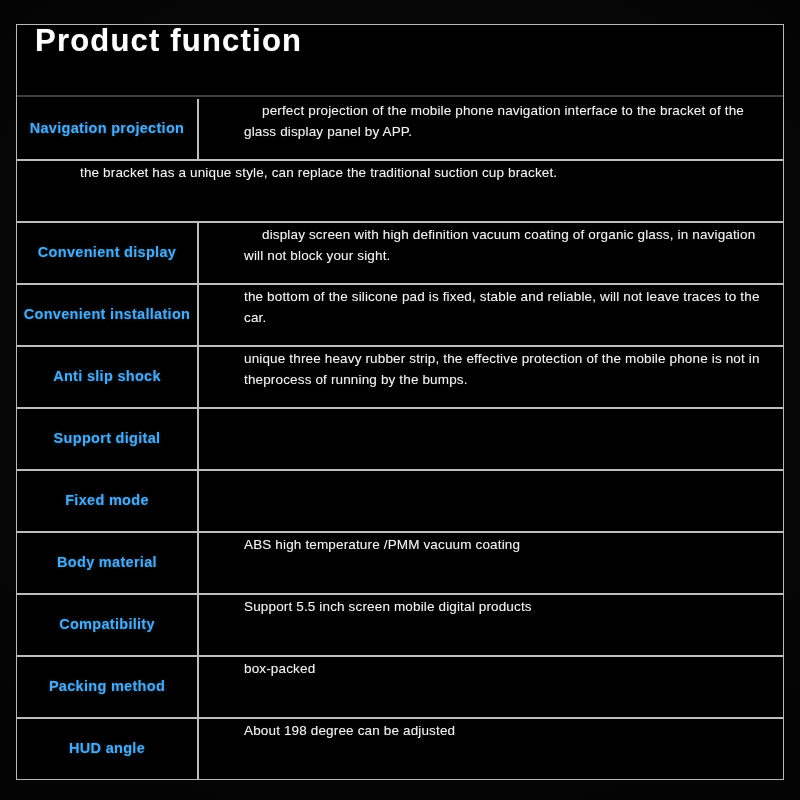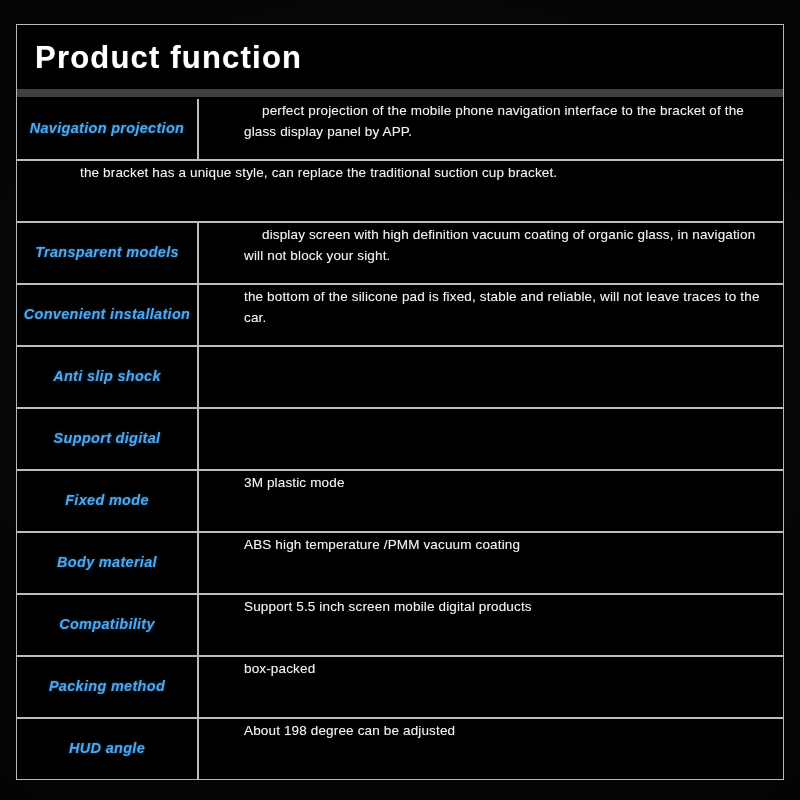--- a/index.html
+++ b/index.html
@@ -36,23 +36,22 @@
   }
 
   
   .title-band {
     position: absolute;
     left: 0;
     top: 0;
     right: 0;
     height: 72px;
     box-sizing: border-box;
-    border-bottom: 8px solid #404040;
-    display: flex;
-    align-items: center;
+    border-bottom: 2px solid #404040;
+    display: flex;
   }
   .title-text {
     color: #ffffff;
     font-size: 31px;
     font-weight: bold;
     letter-spacing: 1.2px;
     padding-left: 18px;
     line-height: 1;
     text-shadow: 0 0 1px rgba(255,255,255,0.55);
   }
@@ -91,21 +90,20 @@
     padding: 2px 6px;
   }
   .label-text {
     color: #4fa9f0;
     font-size: 14.5px;
     font-weight: bold;
     line-height: 1.35;
     letter-spacing: 0.3px;
     text-shadow: 0 0 3px rgba(60,150,240,0.45);
     white-space: pre-line;
-    font-style: italic;
   }
 
   .cell-desc {
     flex: 1 1 auto;
     box-sizing: border-box;
     display: flex;
     align-items: flex-start;
     padding: 2px 12px 2px 13px;
     min-width: 0;
     margin-left: 32px;
@@ -141,51 +139,51 @@
             <div class="desc-text indented">perfect projection of the mobile phone navigation interface to the bracket of the glass display panel by APP.</div>
           </div>
         </div>
         <div class="spec-row">
           <div class="cell-desc">
             <div class="desc-text indented">the bracket has a unique style, can replace the traditional suction cup bracket.</div>
           </div>
         </div>
         <div class="spec-row">
           <div class="cell-label">
-            <div class="label-text">Transparent models</div>
+            <div class="label-text">Convenient display</div>
           </div>
           <div class="cell-desc">
             <div class="desc-text indented">display screen with high definition vacuum coating of organic glass, in navigation will not block your sight.</div>
           </div>
         </div>
         <div class="spec-row">
           <div class="cell-label">
             <div class="label-text">Convenient installation</div>
           </div>
           <div class="cell-desc">
             <div class="desc-text">the bottom of the silicone pad is fixed, stable and reliable, will not leave traces to the car.</div>
           </div>
         </div>
         <div class="spec-row">
           <div class="cell-label">
             <div class="label-text">Anti slip shock</div>
           </div>
+          <div class="cell-desc">
+            <div class="desc-text">unique three heavy rubber strip, the effective protection of the mobile phone is not in theprocess of running by the bumps.</div>
+          </div>
         </div>
         <div class="spec-row">
           <div class="cell-label">
             <div class="label-text">Support digital</div>
           </div>
         </div>
         <div class="spec-row">
           <div class="cell-label">
             <div class="label-text">Fixed mode</div>
           </div>
-          <div class="cell-desc">
-            <div class="desc-text">3M plastic mode</div>
-          </div>
         </div>
         <div class="spec-row">
           <div class="cell-label">
             <div class="label-text">Body material</div>
           </div>
           <div class="cell-desc">
             <div class="desc-text">ABS high temperature /PMM vacuum coating</div>
           </div>
         </div>
         <div class="spec-row">

